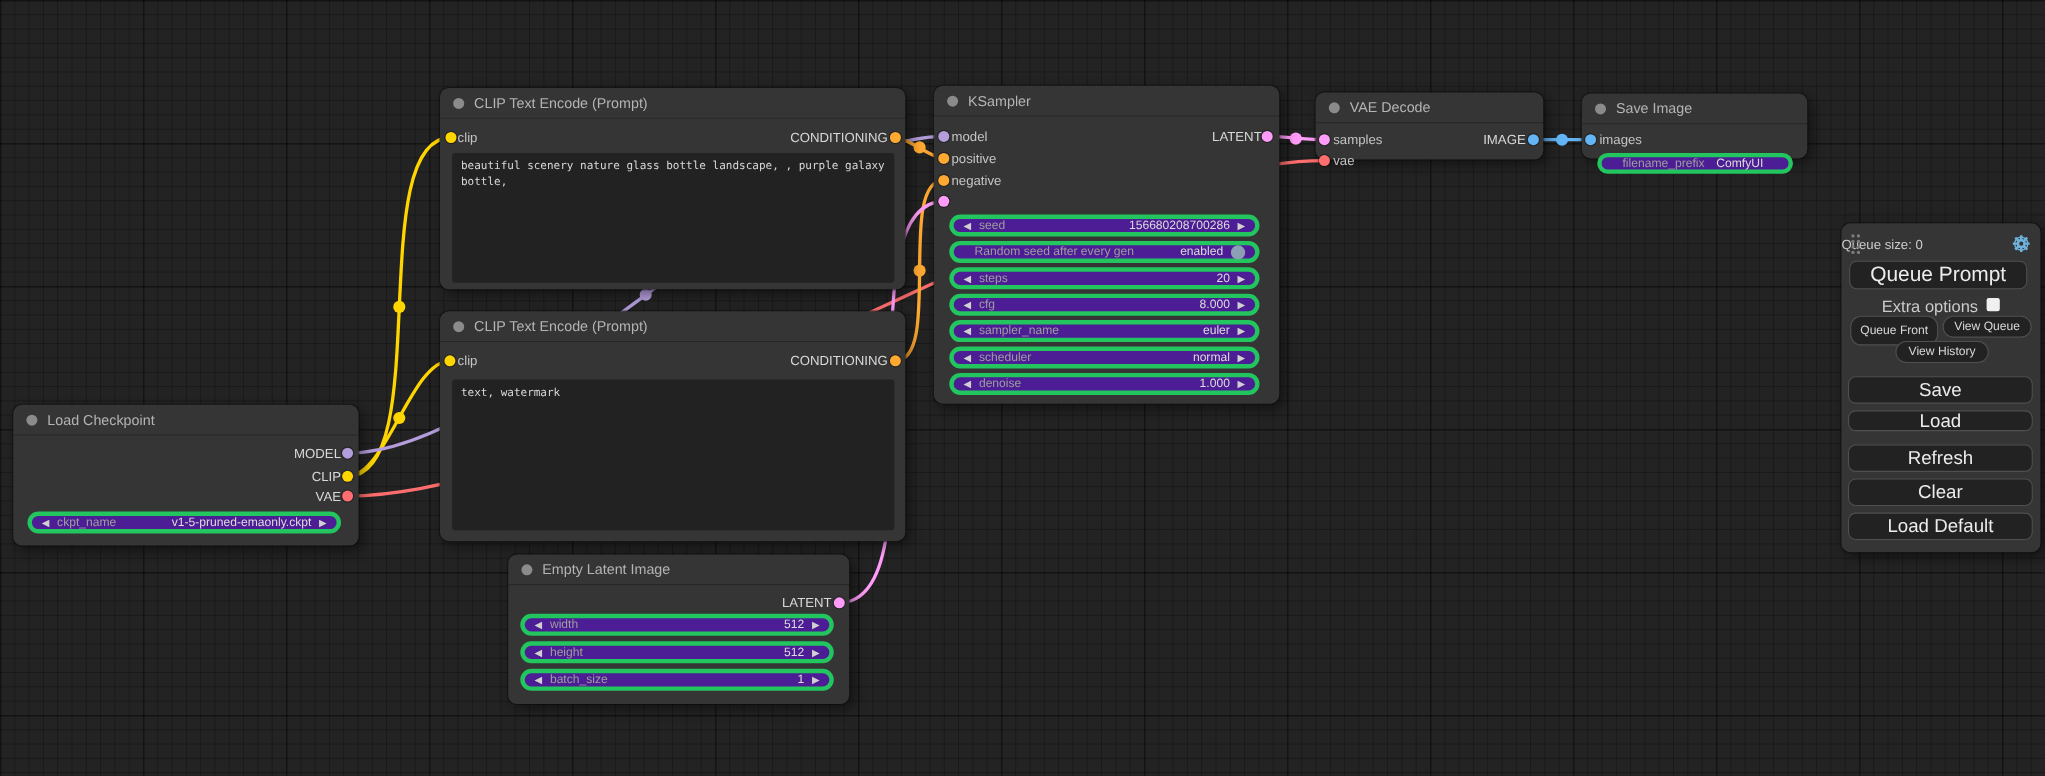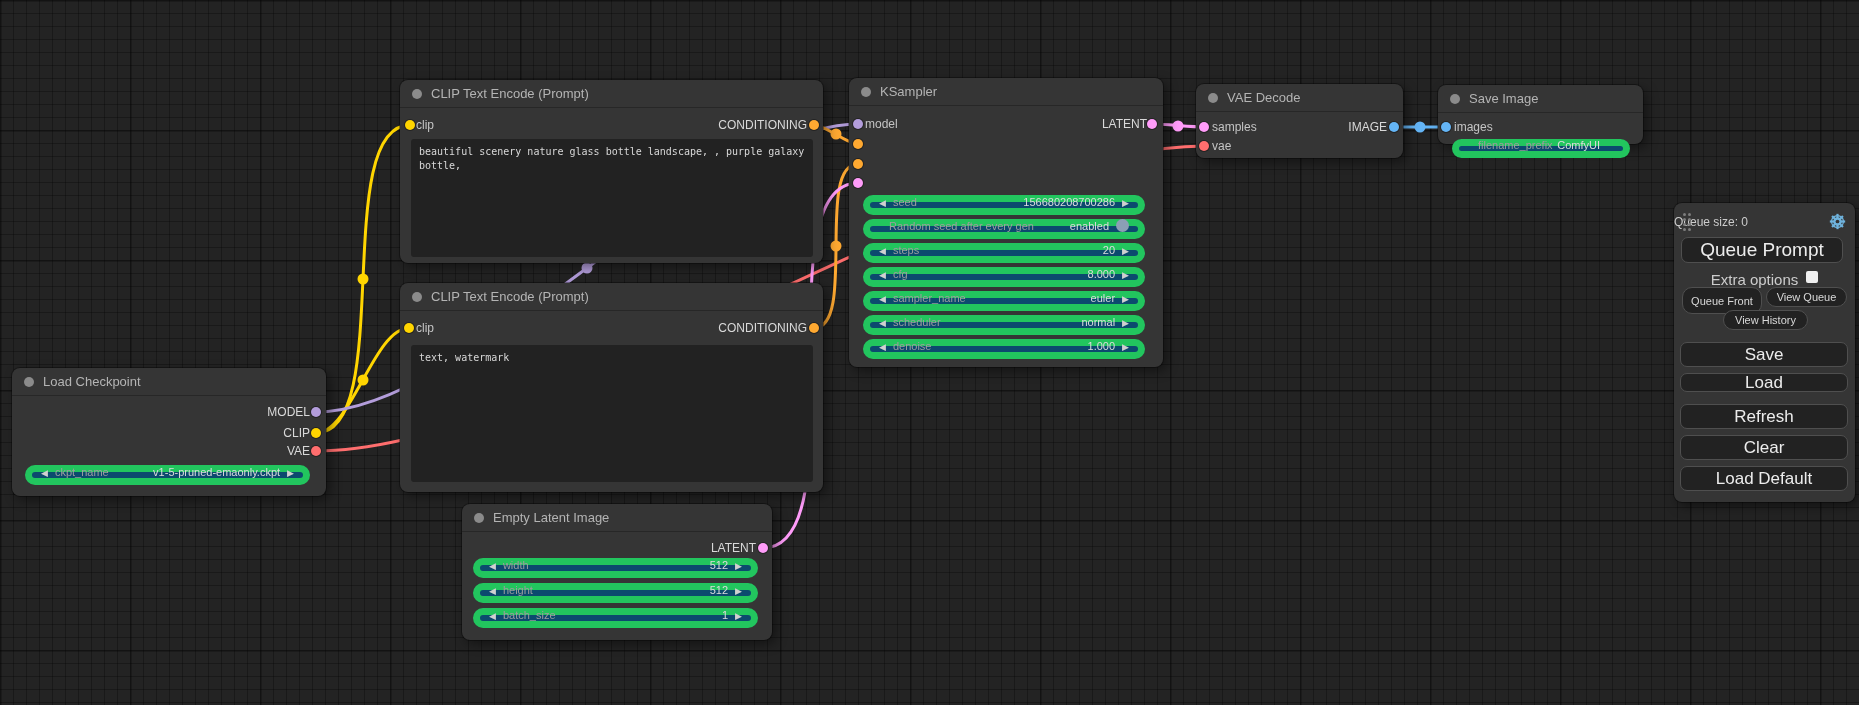--- a/index.html
+++ b/index.html
@@ -24,22 +24,22 @@
     border-bottom:1px solid rgba(0,0,0,0.25);}
   .title-dot{width:10px;height:10px;border-radius:50%;background:#8b8b8b;flex:0 0 auto;}
   .node-title{color:#b4b4b4;font-size:13px;white-space:nowrap;}
   .row{position:absolute;left:16px;right:16px;height:20px;display:flex;align-items:center;
     font-size:12px;color:#c4c4c4;}
   .row .out-label{margin-left:auto;color:#d9d9d9;}
   .row.out-only{justify-content:flex-end;color:#d9d9d9;}
   .prompt{position:absolute;background:#222;border-radius:3px;color:#d8d8d8;
     font-family:"DejaVu Sans Mono",monospace;font-size:10px;line-height:14px;
     padding:6px 8px;white-space:pre-wrap;word-break:break-word;}
-  .widget{position:absolute;height:20px;border:7px solid #22c55e;background:#0c4a6e;
-    border-radius:10px;display:flex;align-items:flex-end;padding:0 9px;font-size:11px;
+  .widget{position:absolute;height:20px;border:4px solid #22c55e;background:#4c1d95;
+    border-radius:10px;display:flex;align-items:center;padding:0 9px;font-size:11px;
     box-sizing:border-box;}
   .widget .arrow{color:#d0d0d0;font-size:9px;line-height:1;}
   .widget .wlabel{margin-left:7px;color:#9e9e9e;white-space:nowrap;}
   .widget .wvalue{margin-left:auto;margin-right:7px;color:#dcdcdc;white-space:nowrap;}
   .widget .toggle{width:13px;height:13px;border-radius:50%;background:#8c9fb5;flex:0 0 auto;}
   .port{position:absolute;width:10px;height:10px;border-radius:50%;z-index:3;
     box-shadow:0 0 0 1px rgba(0,0,0,0.35);}
   .panel{
     position:absolute;left:1674px;top:203px;width:181px;height:299px;background:#353535;
     border-radius:8px;z-index:4;box-shadow:0 0 0 1px rgba(0,0,0,0.35),4px 4px 12px rgba(0,0,0,0.5);
@@ -154,20 +154,26 @@
 
 <div class="node" style="left:849px;top:78px;width:314px;height:289px;">
   <div class="node-header">
     <span class="title-dot"></span>
     <span class="node-title">KSampler</span>
   </div>
   <div class="row" style="top:36px;">
     <span>model</span>
     <span class="out-label">LATENT</span>
   </div>
+  <div class="row" style="top:56px;">
+      <span>positive</span>
+    </div>
+  <div class="row" style="top:76px;">
+      <span>negative</span>
+    </div>
 
   <div class="widget" style="left:14px;right:18px;top:117px;">
     <span class="arrow">◀</span>
     <span class="wlabel">seed</span>
     <span class="wvalue">156680208700286</span>
     <span class="arrow">▶</span>
   </div>
   <div class="widget" style="left:14px;right:18px;top:141px;">
     <span class="wlabel" style="margin-left:10px;">Random seed after every gen</span>
     <span class="wvalue">enabled</span>
@@ -198,21 +204,21 @@
     <span class="arrow">▶</span>
   </div>
   <div class="widget" style="left:14px;right:18px;top:261px;">
     <span class="arrow">◀</span>
     <span class="wlabel">denoise</span>
     <span class="wvalue">1.000</span>
     <span class="arrow">▶</span>
   </div>
 </div>
 
-<div class="node" style="left:1196px;top:84px;width:207px;height:74px;">
+<div class="node" style="left:1196px;top:84px;width:207px;height:61px;">
   <div class="node-header">
     <span class="title-dot"></span>
     <span class="node-title">VAE Decode</span>
   </div>
   <div class="row" style="top:33px;">
     <span>samples</span>
     <span class="out-label">IMAGE</span>
   </div>
   <div class="row" style="top:52px;">
       <span>vae</span>

